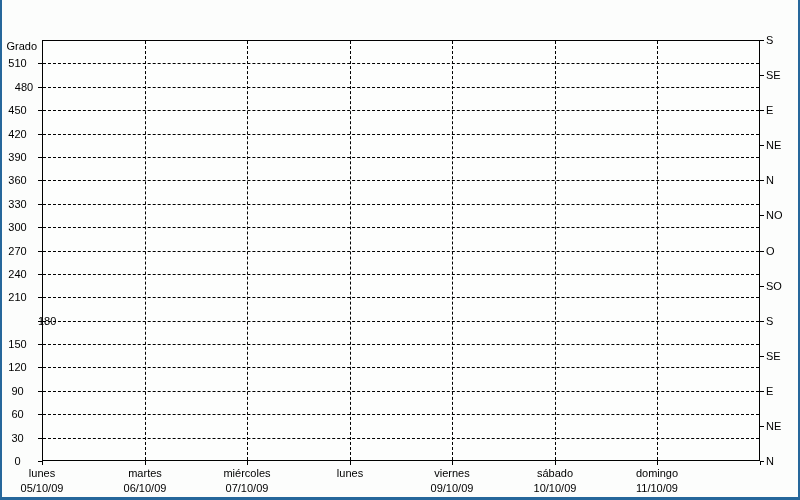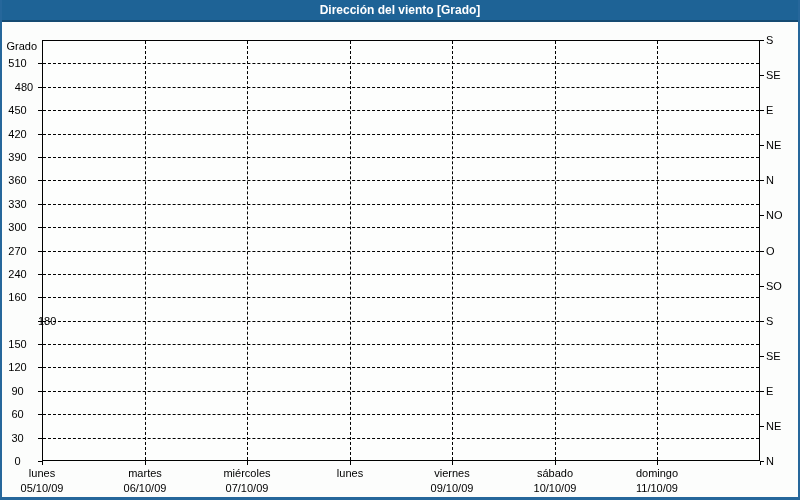--- a/index.html
+++ b/index.html
@@ -45,23 +45,20 @@
   }
   .daylab{
     position:absolute;font-size:11px;color:#000;
     text-align:center;line-height:14px;white-space:nowrap;
   }
 </style>
 </head>
 <body>
 
 <div class="window">
-  <div class="titlebar" style="background: rgb(30, 99, 150); border-bottom-color: rgb(21, 74, 114);">
-    <span>Dirección del viento [Grado]</span>
-  </div>
   <div class="chart-canvas">
       <div class="plot-rect" style="left: 42px; top: 40px; width: 718px; height: 421px;"></div>
       <div class="hgrid" style="left: 43px; top: 438px; width: 716px;"></div>
       <div class="hgrid" style="left: 43px; top: 414px; width: 716px;"></div>
       <div class="hgrid" style="left: 43px; top: 391px; width: 716px;"></div>
       <div class="hgrid" style="left: 43px; top: 367px; width: 716px;"></div>
       <div class="hgrid" style="left: 43px; top: 344px; width: 716px;"></div>
       <div class="hgrid" style="left: 43px; top: 321px; width: 716px;"></div>
       <div class="hgrid" style="left: 43px; top: 297px; width: 716px;"></div>
       <div class="hgrid" style="left: 43px; top: 274px; width: 716px;"></div>
@@ -82,21 +79,21 @@
       <div class="ylab" style="left: 0px; width: 35px; top: 407px;">60</div>
       <div class="tickmark" style="left: 38px; top: 391px; width: 4px; height: 1px;"></div>
       <div class="ylab" style="left: 0px; width: 35px; top: 384px;">90</div>
       <div class="tickmark" style="left: 38px; top: 367px; width: 4px; height: 1px;"></div>
       <div class="ylab" style="left: 0px; width: 35px; top: 360px;">120</div>
       <div class="tickmark" style="left: 38px; top: 344px; width: 4px; height: 1px;"></div>
       <div class="ylab" style="left: 0px; width: 35px; top: 337px;">150</div>
       <div class="tickmark" style="left: 38px; top: 321px; width: 4px; height: 1px;"></div>
       <div class="ylab" style="left: 0px; width: 35px; top: 314px; padding-left: 38px;">180</div>
       <div class="tickmark" style="left: 38px; top: 297px; width: 4px; height: 1px;"></div>
-      <div class="ylab" style="left: 0px; width: 35px; top: 290px;">160</div>
+      <div class="ylab" style="left: 0px; width: 35px; top: 290px;">210</div>
       <div class="tickmark" style="left: 38px; top: 274px; width: 4px; height: 1px;"></div>
       <div class="ylab" style="left: 0px; width: 35px; top: 267px;">240</div>
       <div class="tickmark" style="left: 38px; top: 251px; width: 4px; height: 1px;"></div>
       <div class="ylab" style="left: 0px; width: 35px; top: 244px;">270</div>
       <div class="tickmark" style="left: 38px; top: 227px; width: 4px; height: 1px;"></div>
       <div class="ylab" style="left: 0px; width: 35px; top: 220px;">300</div>
       <div class="tickmark" style="left: 38px; top: 204px; width: 4px; height: 1px;"></div>
       <div class="ylab" style="left: 0px; width: 35px; top: 197px;">330</div>
       <div class="tickmark" style="left: 38px; top: 180px; width: 4px; height: 1px;"></div>
       <div class="ylab" style="left: 0px; width: 35px; top: 173px;">360</div>

